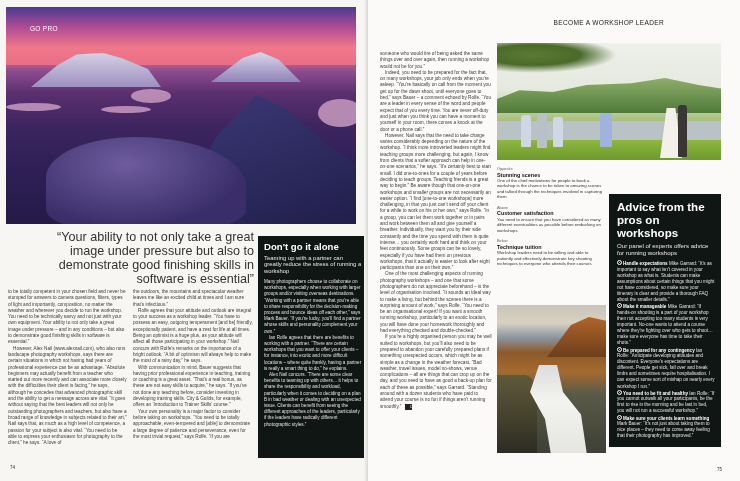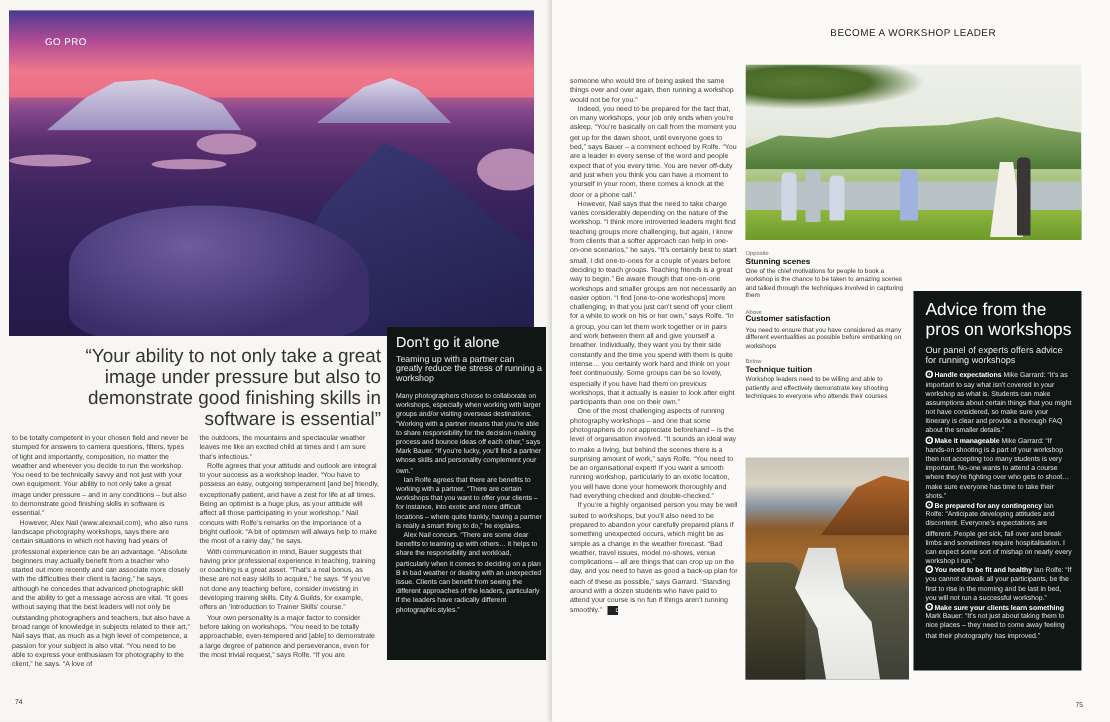--- a/index.html
+++ b/index.html
@@ -21,21 +21,21 @@
 .hero .kicker{position:absolute;left:24px;top:18px;color:#fff;font-size:6.5px;letter-spacing:.3px}
 
 .pullquote{position:absolute;left:22px;top:230px;width:232px;font-size:12.6px;line-height:14px;color:#333;text-align:right;font-weight:normal}
 
 .col{position:absolute;font-size:4.7px;line-height:6.3px;color:#3a3a3a;text-align:left}
 .col p{text-indent:5px}
 .col p.first{text-indent:0}
 .pnum{position:absolute;font-size:4.5px;color:#333}
 
 .darkbox{position:absolute;background:#101613;color:#f2f2f2}
-.darkbox h3{font-weight:normal;color:#fff}
+.darkbox h3{font-weight:bold;color:#fff}
 .darkbox .dek{color:#e8e8e8}
 .darkbox .body{font-size:4.6px;line-height:6.2px;color:#e2e2e2}
 .darkbox .body p{text-indent:5px}
 .darkbox .body p.first{text-indent:0}
 
 .rhead{position:absolute;right:76px;top:19px;font-size:6.6px;letter-spacing:.3px;color:#222}
 
 .photo2{position:absolute;left:497px;top:43px;width:224px;height:117px;overflow:hidden;background:linear-gradient(180deg,#eef0ea 0%,#e5e9de 40%,#9dbb6e 70%,#7aa23e 100%)}
 .photo2 .trees{position:absolute;left:0;top:35px;width:224px;height:35px;background:linear-gradient(180deg,#8fae6a,#4f7a38);clip-path:polygon(0 60%,10% 35%,25% 40%,40% 20%,60% 15%,75% 0,90% 20%,100% 30%,100% 100%,0 100%)}
 .photo2 .water{position:absolute;left:0;top:78px;width:224px;height:22px;background:#b9c3c6}
@@ -54,21 +54,21 @@
 .photo3 .stream{position:absolute;left:30px;top:60px;width:60px;height:90px;background:linear-gradient(180deg,#dcdcdc,#f3f3f0 40%,#e4e4e0);clip-path:polygon(20% 0,50% 0,60% 30%,90% 55%,100% 100%,40% 100%,30% 60%,5% 30%)}
 .photo3 .bank{position:absolute;left:0;top:70px;width:40px;height:80px;background:linear-gradient(180deg,#5f5a3a,#2c2b22);border-radius:0 30% 0 0}
 
 .advice{left:609px;top:194px;width:112px;height:253px;padding:7px 6px 6px 8px}
 .advice h3{font-size:11.6px;line-height:12.8px;margin-bottom:4px}
 .advice .dek{font-size:6.1px;line-height:6.9px;margin-bottom:3px}
 .advice .tip{font-size:4.6px;line-height:6.1px;color:#e4e4e4}
 .advice .tip b{color:#fff}
 .advice .bullet{display:inline-block;width:5px;height:5px;border-radius:50%;border:1px solid #fff;margin-right:1px;vertical-align:-0.5px;position:relative}
 .advice .bullet:after{content:"";position:absolute;left:1px;top:1px;width:1px;height:1px;background:#fff;border-radius:50%}
-.dontgo{left:258px;top:218px;width:109px;height:222px;padding:5px 5px 5px 6px}
+.dontgo{left:258px;top:236px;width:109px;height:222px;padding:5px 5px 5px 6px}
 .dontgo h3{font-size:9.6px;line-height:11px;margin-bottom:3px}
 .dontgo .dek{font-size:5.9px;line-height:6.3px;margin-bottom:5px}
 .endmark{display:inline-block;width:7px;height:6px;background:#222;color:#fff;font-size:3.5px;line-height:6px;text-align:center;vertical-align:middle;margin-left:4px}
 </style>
 </head>
 <body>
 
 <div class="spread">
 
   <div class="page left">

